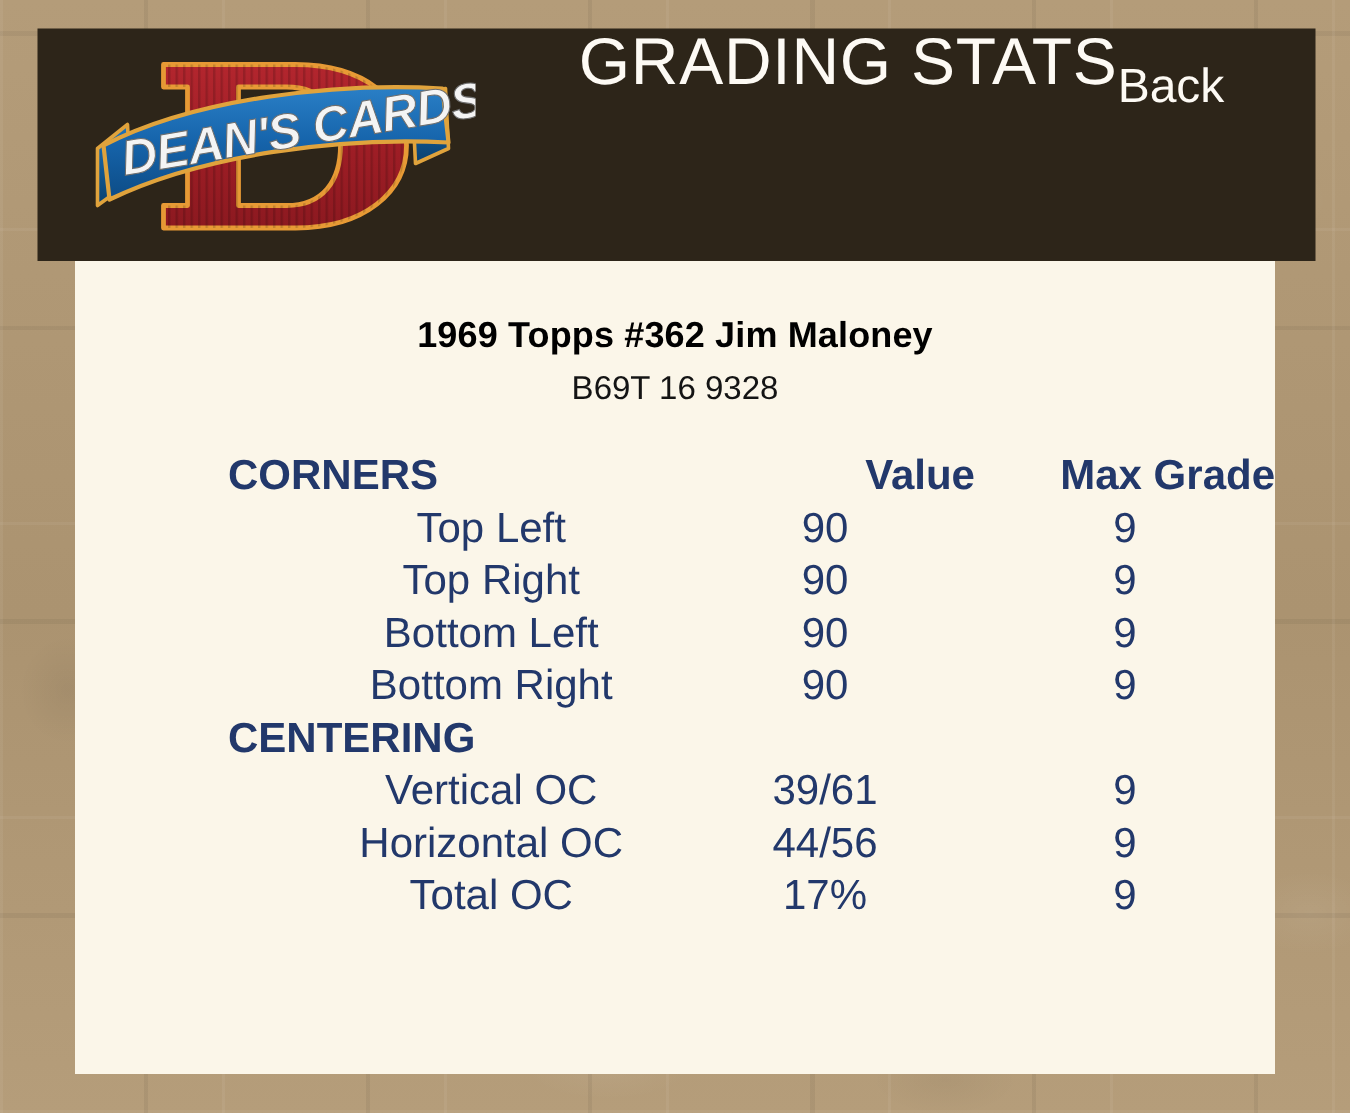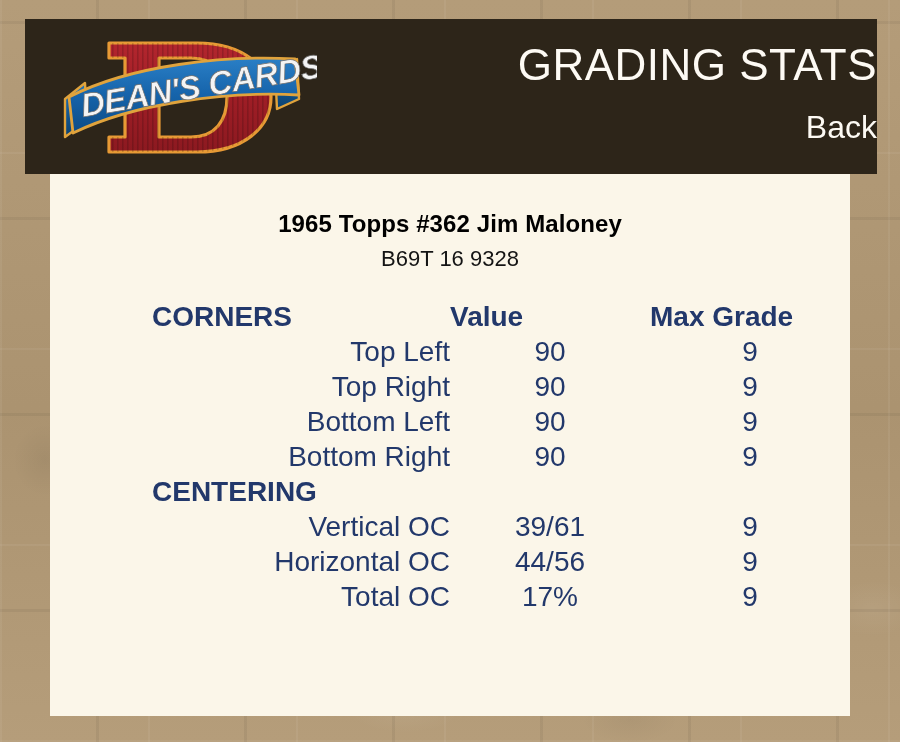--- a/index.html
+++ b/index.html
@@ -76,22 +76,22 @@
   #logo svg { display: block; }
 
   
   #header-titles {
     position: absolute;
     left: 300px;
     top: 0;
     right: 0;
     bottom: 0;
     display: flex;
-    flex-direction: column;
-    align-items: flex-end;
+    flex-direction: row;
+    align-items: flex-start;
     justify-content: center;
     padding-bottom: 4px;
   }
   #header-title {
     color: #fdfaf4;
     font-size: 44px;
     font-weight: 400;
     letter-spacing: 0.5px;
     line-height: 1.05;
   }
@@ -153,26 +153,26 @@
   .section-head td,
   .section-head th {
     font-weight: bold;
   }
   .section-title {
     padding-left: 102px !important;
     text-align: left;
   }
   .head-value,
   .head-grade {
-    text-align: left;
+    text-align: right;
     font-weight: bold;
   }
   .row-label {
     padding-left: 155px !important;
-    text-align: right;
+    text-align: center;
   }
   .row-value,
   .row-grade {
     text-align: center;
   }
   .spacer-row td {
     line-height: 17px;
     font-size: 1px;
   }
 </style>
@@ -223,21 +223,21 @@
   </div>
 
   <div id="header-titles">
     <div id="header-title">GRADING STATS</div>
     <div id="header-subtitle">Back</div>
   </div>
 </div>
 
 <div id="content-panel">
 
-  <div id="card-title">1965 Topps #362 Jim Maloney</div>
+  <div id="card-title">1969 Topps #362 Jim Maloney</div>
   <div id="card-code">B69T 16 9328</div>
 
   <table class="stats-table">
     <colgroup>
       <col class="col-label">
       <col class="col-value">
       <col class="col-grade">
     </colgroup>
     <tbody>
 

